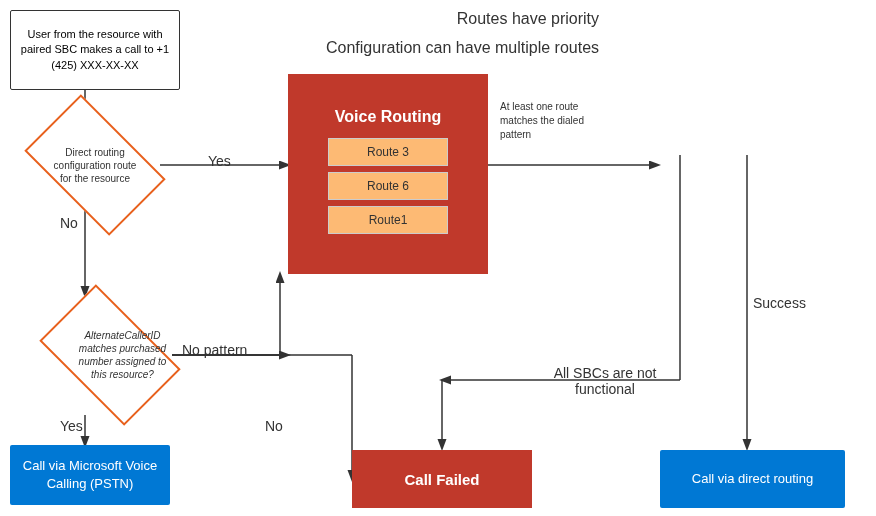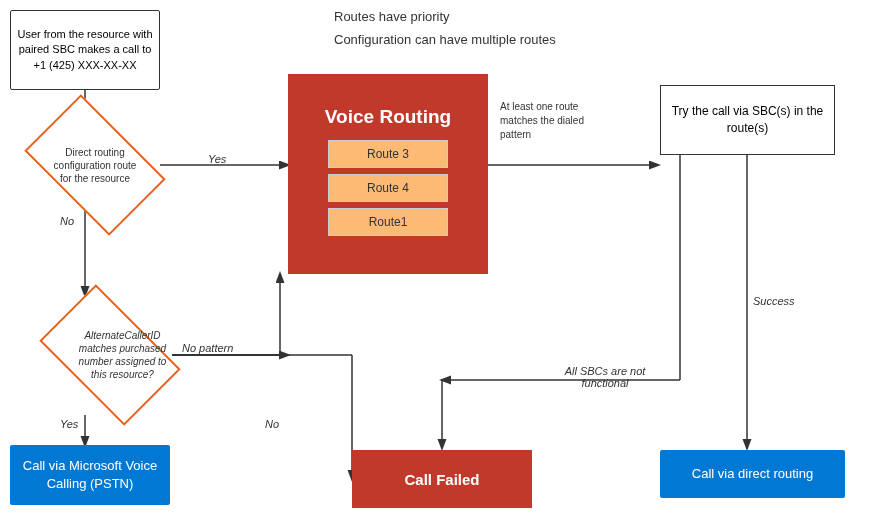--- a/index.html
+++ b/index.html
@@ -34,21 +34,21 @@
       display: flex;
       align-items: center;
       justify-content: center;
       text-align: center;
     }
 
     
     .start-note {
       left: 10px;
       top: 10px;
-      width: 150px;
+      width: 170px;
       height: 80px;
       border: 1.5px solid #333;
       background: #fff;
       font-size: 11px;
       line-height: 1.4;
       padding: 6px;
       border-radius: 2px;
     }
 
     .diamond {
@@ -78,46 +78,47 @@
       height: 200px;
       background: #c0392b;
       border: none;
       flex-direction: column;
       gap: 0;
       padding: 10px;
     }
 
     .voice-routing-title {
       color: #fff;
-      font-size: 19px;
+      font-size: 16px;
       font-weight: 600;
       margin-bottom: 12px;
     }
 
     .route-box {
       background: #fdba74;
       border: 1.5px solid #ccc;
       width: 120px;
       height: 28px;
       display: flex;
       align-items: center;
       justify-content: center;
       font-size: 12px;
       color: #333;
       margin-bottom: 6px;
     }
 
     
     .note-lines {
       position: absolute;
-      left: 334px;
+      left: 326px;
       top: 5px;
-      font-size: 13px;
+      font-size: 16px;
       line-height: 1.8;
       color: #333;
+      text-align: right;
     }
 
     
     .try-call-box {
       left: 660px;
       top: 85px;
       width: 175px;
       height: 70px;
       border: 1.5px solid #333;
       background: #fff;
@@ -141,42 +142,41 @@
       left: 10px;
       top: 445px;
       width: 160px;
       height: 60px;
     }
 
     .blue-box-2 {
       left: 660px;
       top: 450px;
       width: 185px;
-      height: 48px;
+      height: 58px;
     }
 
     
     .red-fail-box {
       left: 352px;
       top: 450px;
       width: 180px;
       height: 58px;
       background: #c0392b;
       color: #fff;
       font-size: 15px;
       font-weight: 600;
       border-radius: 0;
     }
 
     
     .arrow-label {
       position: absolute;
-      font-size: 11px;
-      color: #333;
-      font-style: italic;
+      font-size: 14px;
+      color: #333;
     }
 
     
     .route-match-note {
       position: absolute;
       left: 500px;
       top: 100px;
       font-size: 10px;
       color: #333;
       line-height: 1.4;
@@ -262,32 +262,29 @@
   </div>
 
   <div class="arrow-label" style="left:208px; top:153px;">Yes</div>
 
   <div class="arrow-label" style="left:60px; top:215px;">No</div>
 
   <div class="box voice-routing-box">
     <div style="display:flex;flex-direction:column;align-items:center;width:100%;">
       <div class="voice-routing-title">Voice Routing</div>
       <div class="route-box">Route 3</div>
-      <div class="route-box">Route 4</div>
+      <div class="route-box">Route 6</div>
       <div class="route-box">Route1</div>
     </div>
   </div>
 
   <div class="arrow-label" style="left:182px; top:342px;">No pattern</div>
 
   <div class="route-match-note">At least one route matches the dialed pattern</div>
 
-  <div class="box try-call-box">
-    <span>Try the call via SBC(s) in the route(s)</span>
-  </div>
 
   <div class="arrow-label" style="left:550px; top:365px; width:110px; text-align:center;">All SBCs are not functional</div>
 
   <div class="arrow-label" style="left:753px; top:295px;">Success</div>
 
   <div class="diamond-wrap-2">
     <div class="diamond"></div>
     <div class="diamond-text">AlternateCallerID matches purchased number assigned to this resource?</div>
   </div>
 

